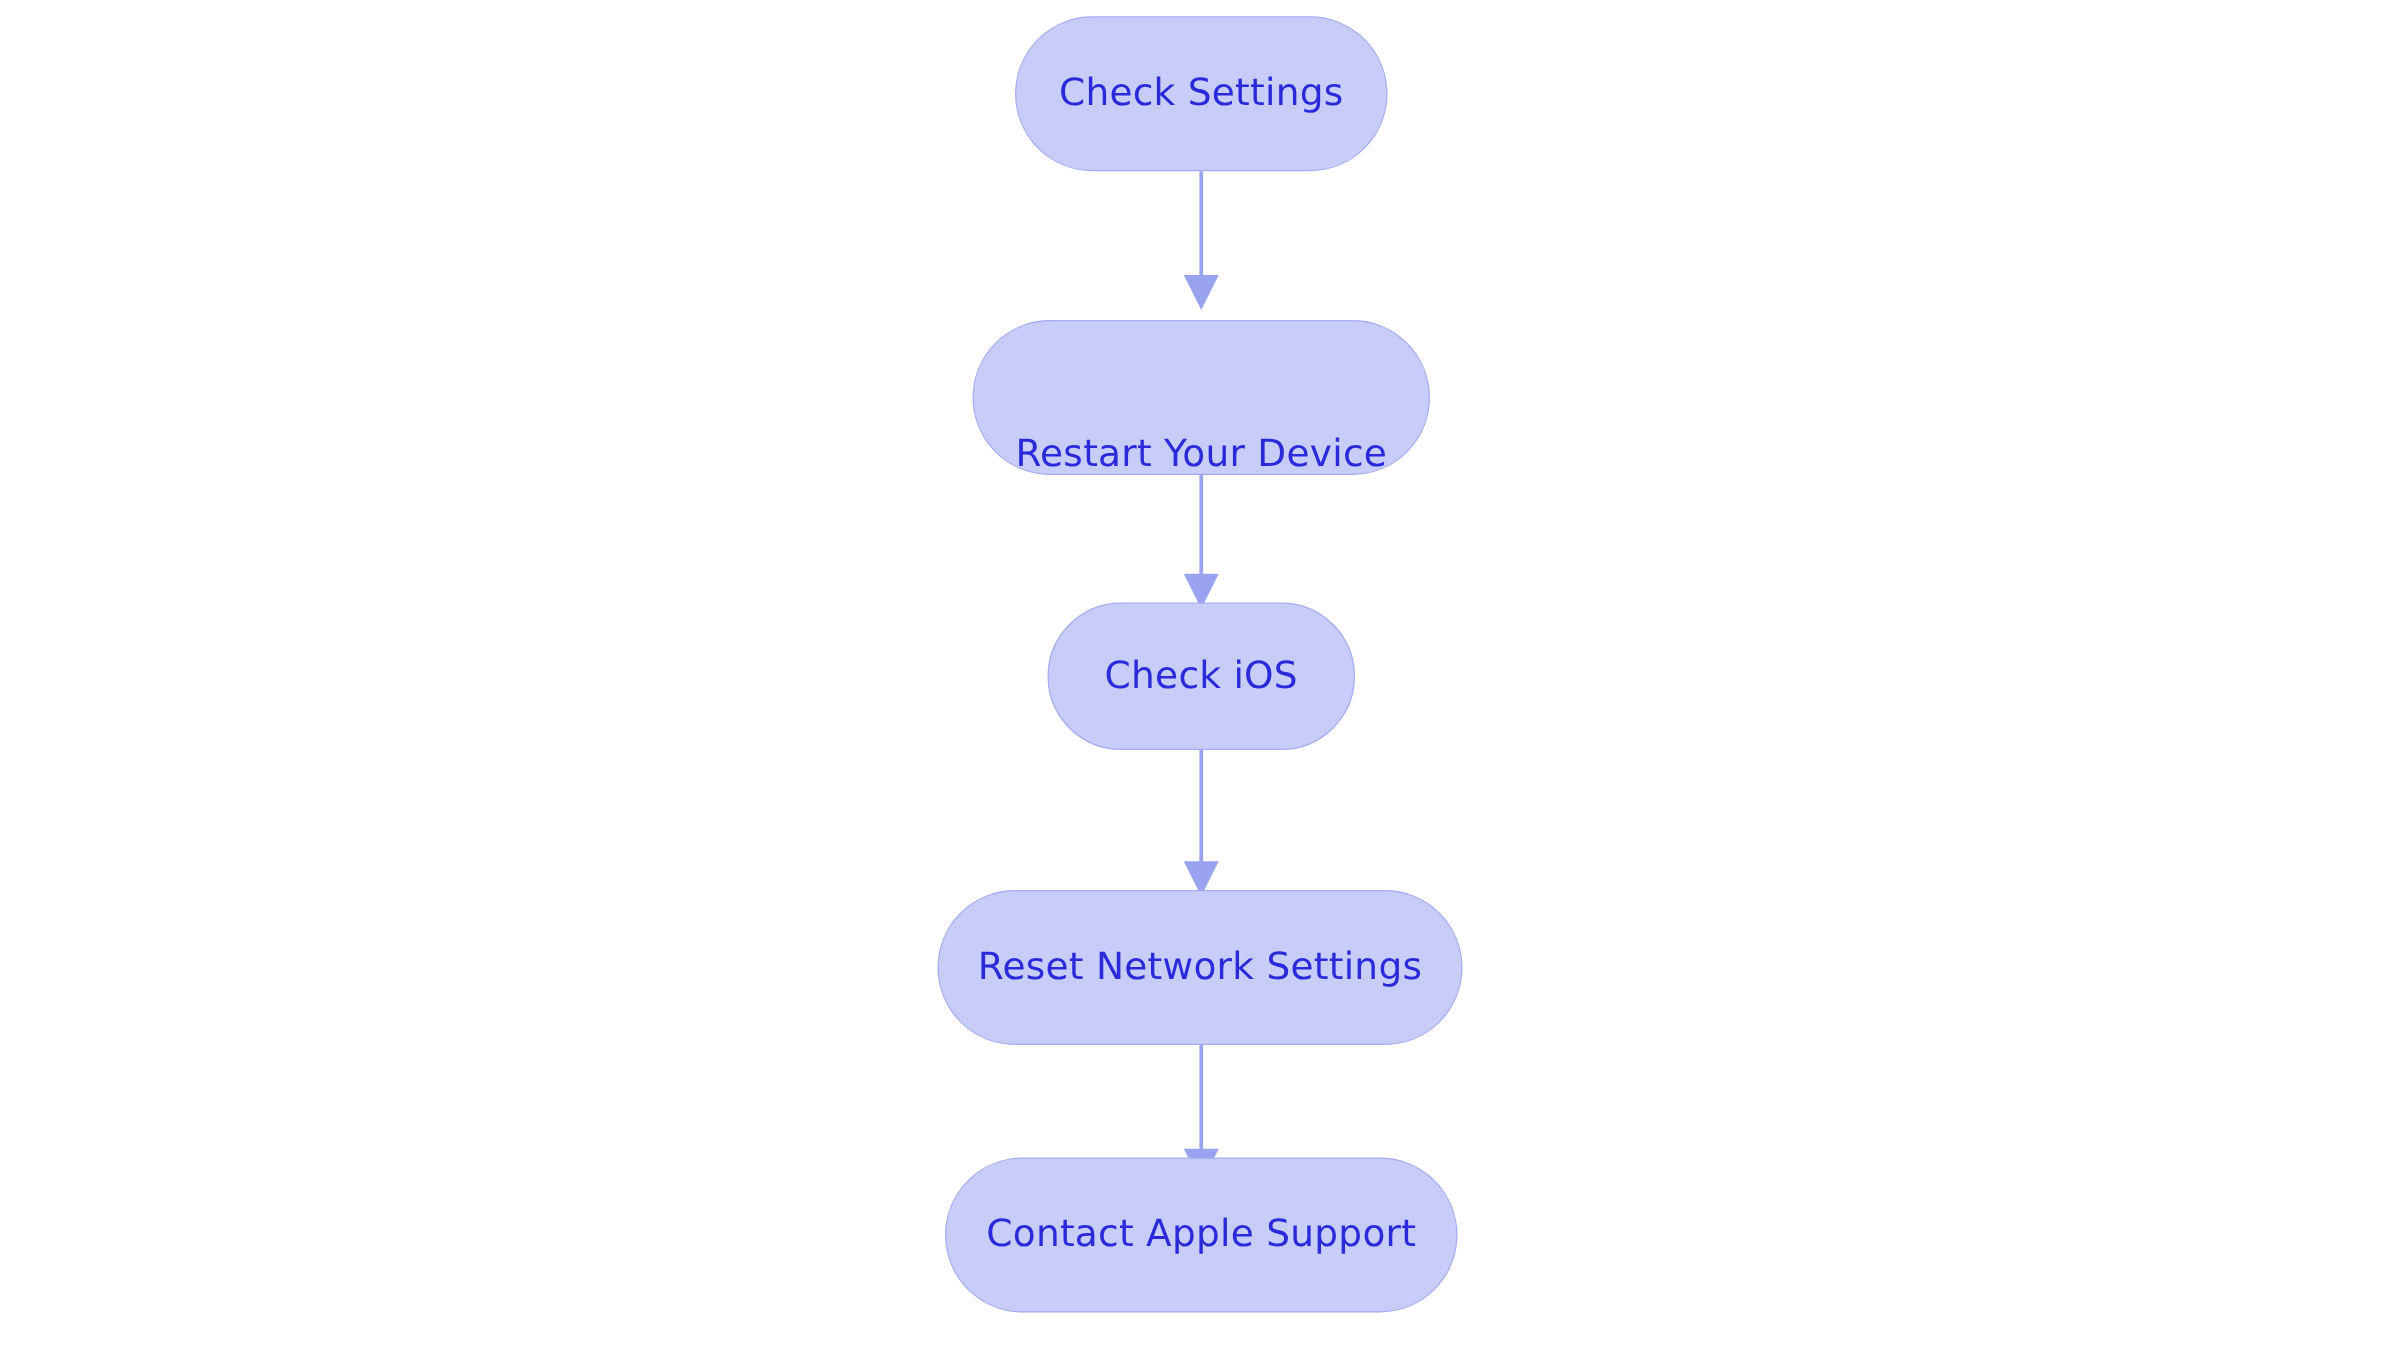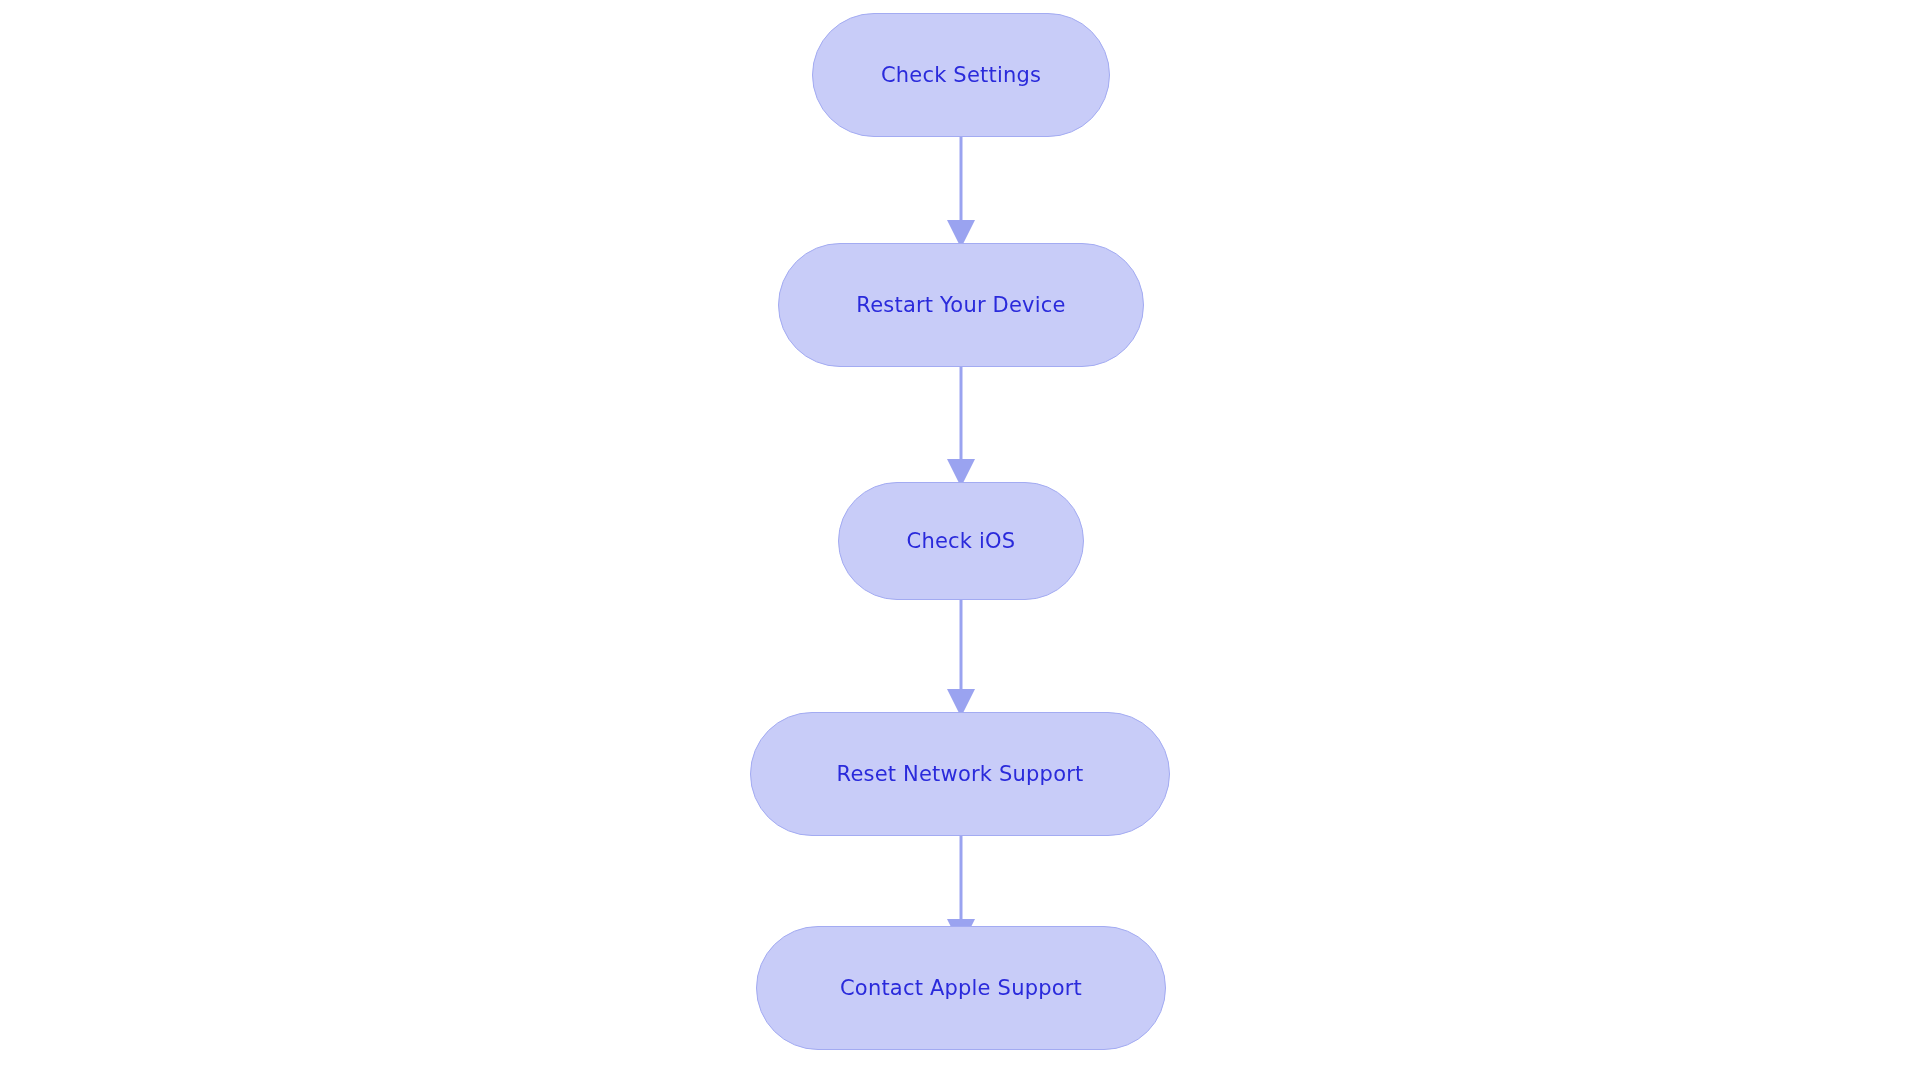--- a/index.html
+++ b/index.html
@@ -30,21 +30,21 @@
     align-items: center;
     justify-content: center;
     background: #C8CCF8;
     border: 1.5px solid #A3ABF2;
     border-radius: 999px;
     z-index: 2;
   }
   .node-label {
     color: #2A2ADB;
     font-family: "DejaVu Sans", "Liberation Sans", sans-serif;
-    font-size: 21px;
+    font-size: 30px;
     font-weight: 400;
     letter-spacing: 0.2px;
     line-height: 1;
     white-space: nowrap;
     user-select: none;
   }
 
   
   .connector {
     position: absolute;
@@ -83,29 +83,29 @@
 
   <svg class="connector" style="left:931px; top:829px; width:60px; height:125px;" viewBox="0 0 60 125">
     <line class="connector-line" x1="30" y1="7" x2="30" y2="100"></line>
     <polygon class="connector-head" points="30,118 16,90 44,90"></polygon>
   </svg>
 
   <div class="node" style="left:812px; top:13px; width:298px; height:124px;">
     <span class="node-label">Check Settings</span>
   </div>
 
-  <div class="node" style="left:778px; top:243px; width:366px; height:124px;">
+  <div class="node" style="left:778px; top:256px; width:366px; height:124px;align-items:flex-end;">
     <span class="node-label">Restart Your Device</span>
   </div>
 
   <div class="node" style="left:838px; top:482px; width:246px; height:118px;">
     <span class="node-label">Check iOS</span>
   </div>
 
   <div class="node" style="left:750px; top:712px; width:420px; height:124px;">
-    <span class="node-label">Reset Network Support</span>
+    <span class="node-label">Reset Network Settings</span>
   </div>
 
   <div class="node" style="left:756px; top:926px; width:410px; height:124px;">
     <span class="node-label">Contact Apple Support</span>
   </div>
 
 </div>
 
 </body></html>

